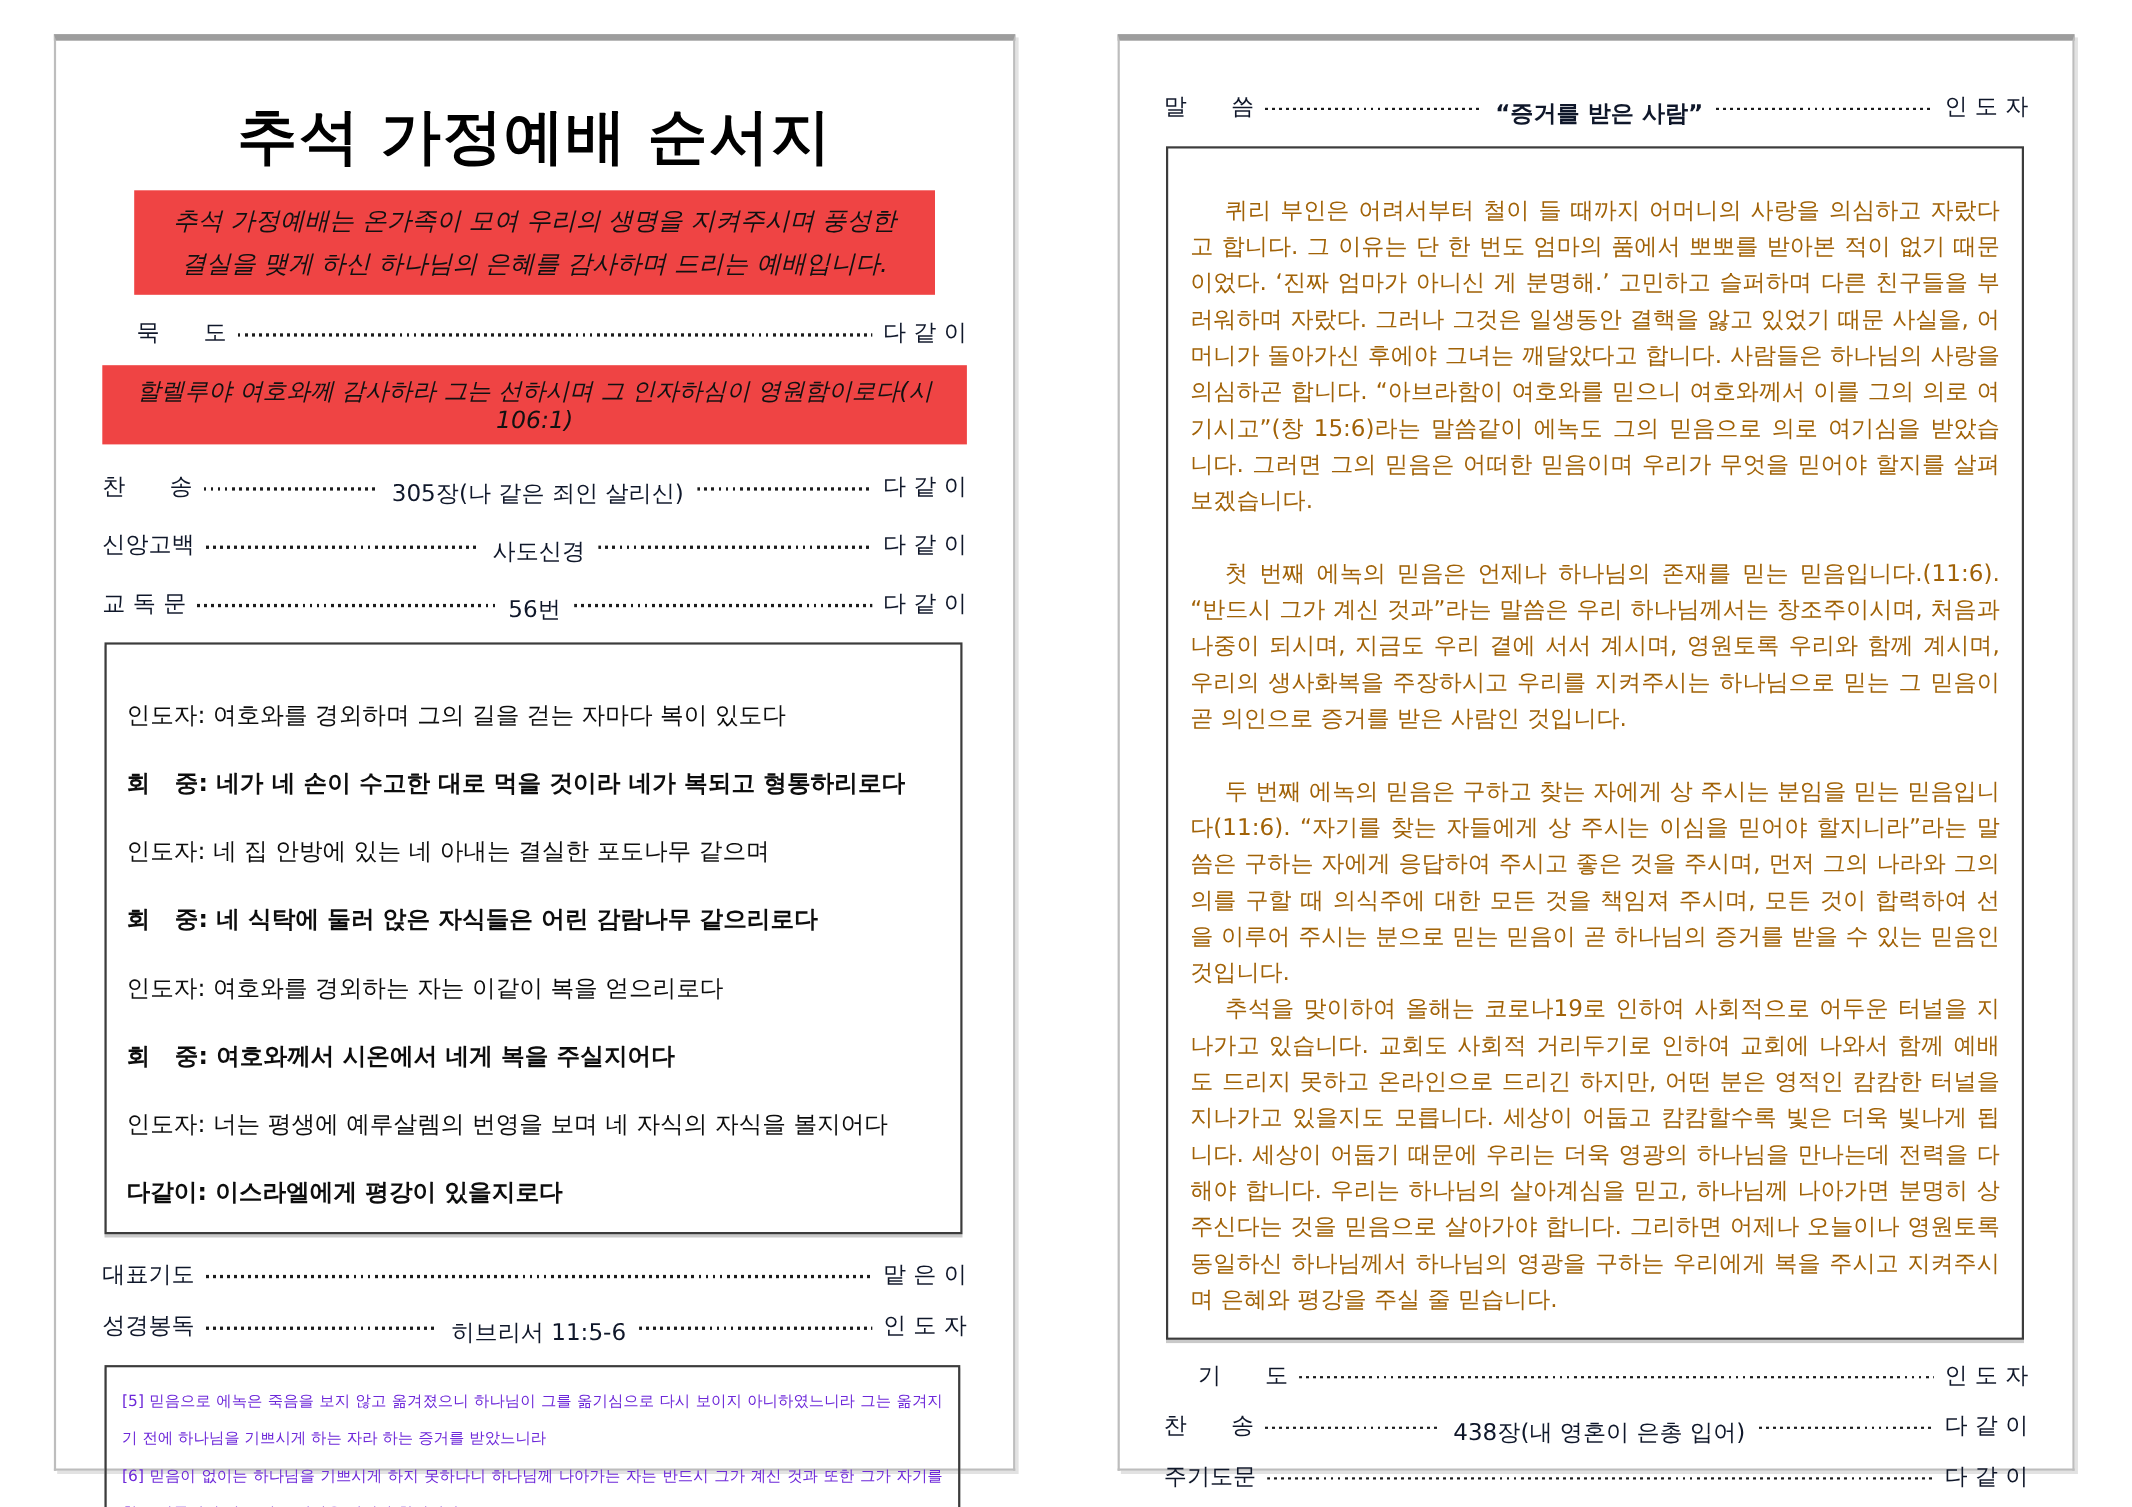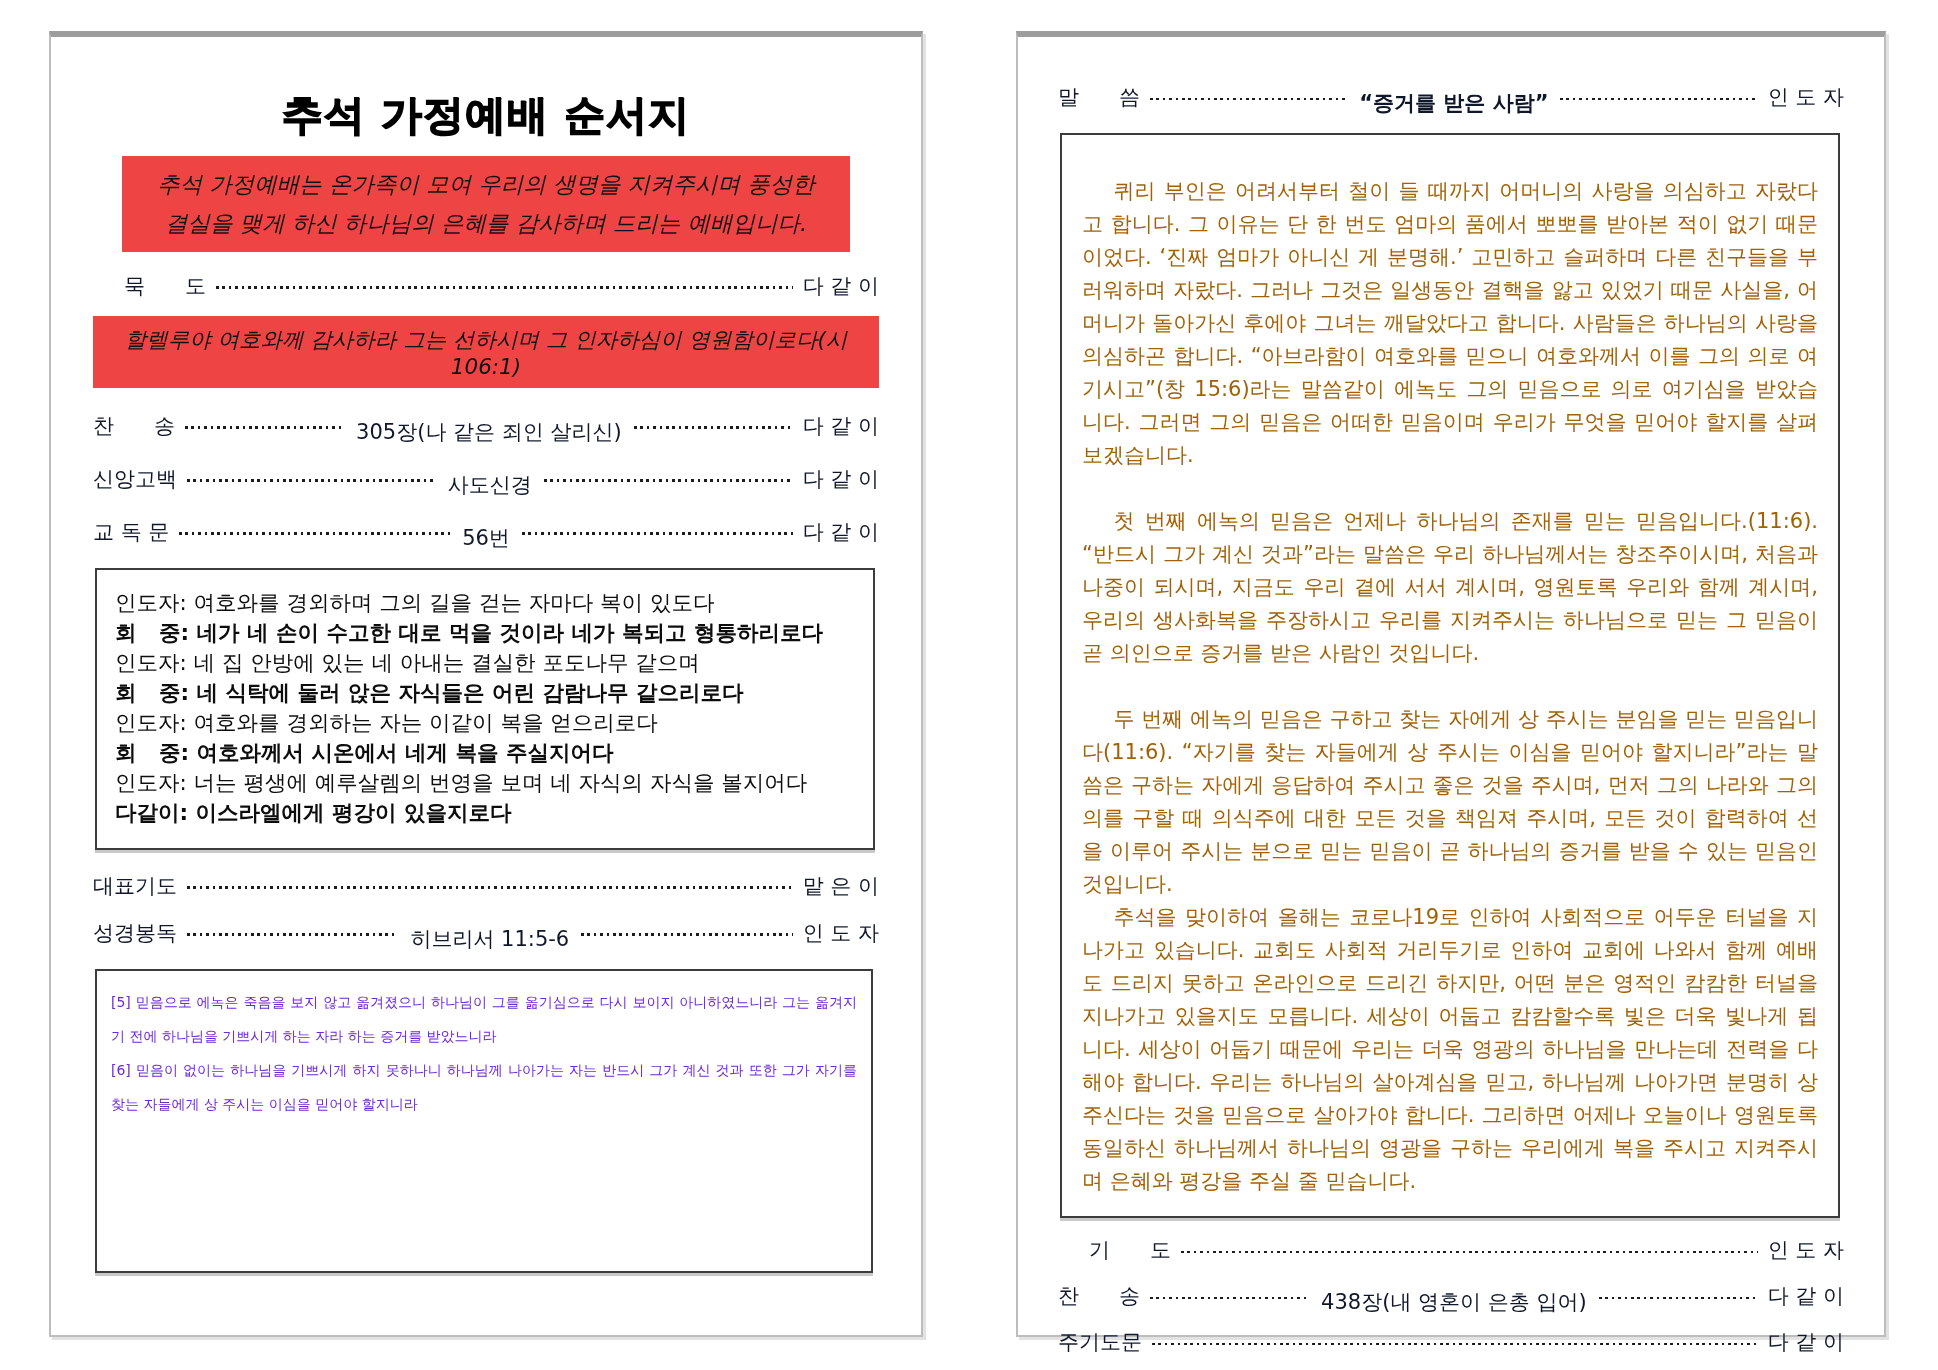--- a/index.html
+++ b/index.html
@@ -9,21 +9,21 @@
   }
   .page{
     position:absolute;top:31px;height:1306px;background:#fff;box-sizing:border-box;
     border:2px solid #bdbdbd;border-top:6px solid #9d9d9d;
     box-shadow:3px 3px 0 #e2e2e2;
   }
   .page-left{left:49px;width:874px;padding:0 42px;}
   .page-right{left:1016px;width:870px;padding:0 40px;}
 
   .doc-title{
-    margin:54px 0 0;text-align:center;font-size:41px;font-weight:700;
+    margin:54px 0 0;text-align:center;font-size:55px;font-weight:400;
     letter-spacing:1px;color:#000;-webkit-text-stroke:1.4px #000;line-height:1.2;
   }
   .gray-box{background:#ef4444;font-style:italic;}
   .intro-box{
     margin:16px auto 0;width:91%;text-align:center;
     font-size:22.5px;line-height:1.72;padding:9px 6px;
   }
   .order-line{
     display:flex;align-items:center;font-size:21px;margin-top:13px;color:#0f172a;justify-content:space-between;
   }
@@ -36,21 +36,21 @@
     flex:1;height:2.6px;margin:0 10px;position:relative;top:2px;
     background:repeating-linear-gradient(90deg,#1c1c1c 0 2.6px,transparent 2.6px 6.4px);
   }
   .verse-strip{
     margin:16px 0 0;padding:9px 4px;text-align:center;font-size:21.5px;
   }
   .text-box{
     border:2px solid #3c3c3c;box-shadow:0 3px 0 #c9c9c9;box-sizing:border-box;
   }
   .rr-box{margin:16px 4px 0 2px;padding:18px 18px 20px;}
-  .rr-line{font-size:21.5px;line-height:30px;white-space:pre;color:#0d0d0d;}
+  .rr-line{font-size:21.5px;line-height:30px;white-space:pre;color:#0d0d0d;margin-top:32px;}
   .rr-line.bold{font-weight:bold;}
   .scripture-box{margin:16px 6px 0 2px;padding:14px 14px 150px;}
   .scripture-verse{
     margin:0;font-size:14px;line-height:34px;text-align:justify;
     word-break:break-all;color:#6d28d9;
   }
   .sermon-box{margin:16px 4px 0 2px;padding:40px 20px 18px;}
   .sermon-par{
     margin:0;font-size:21px;line-height:33px;text-align:justify;
     word-break:break-all;text-indent:1.5em;color:#a16207;

